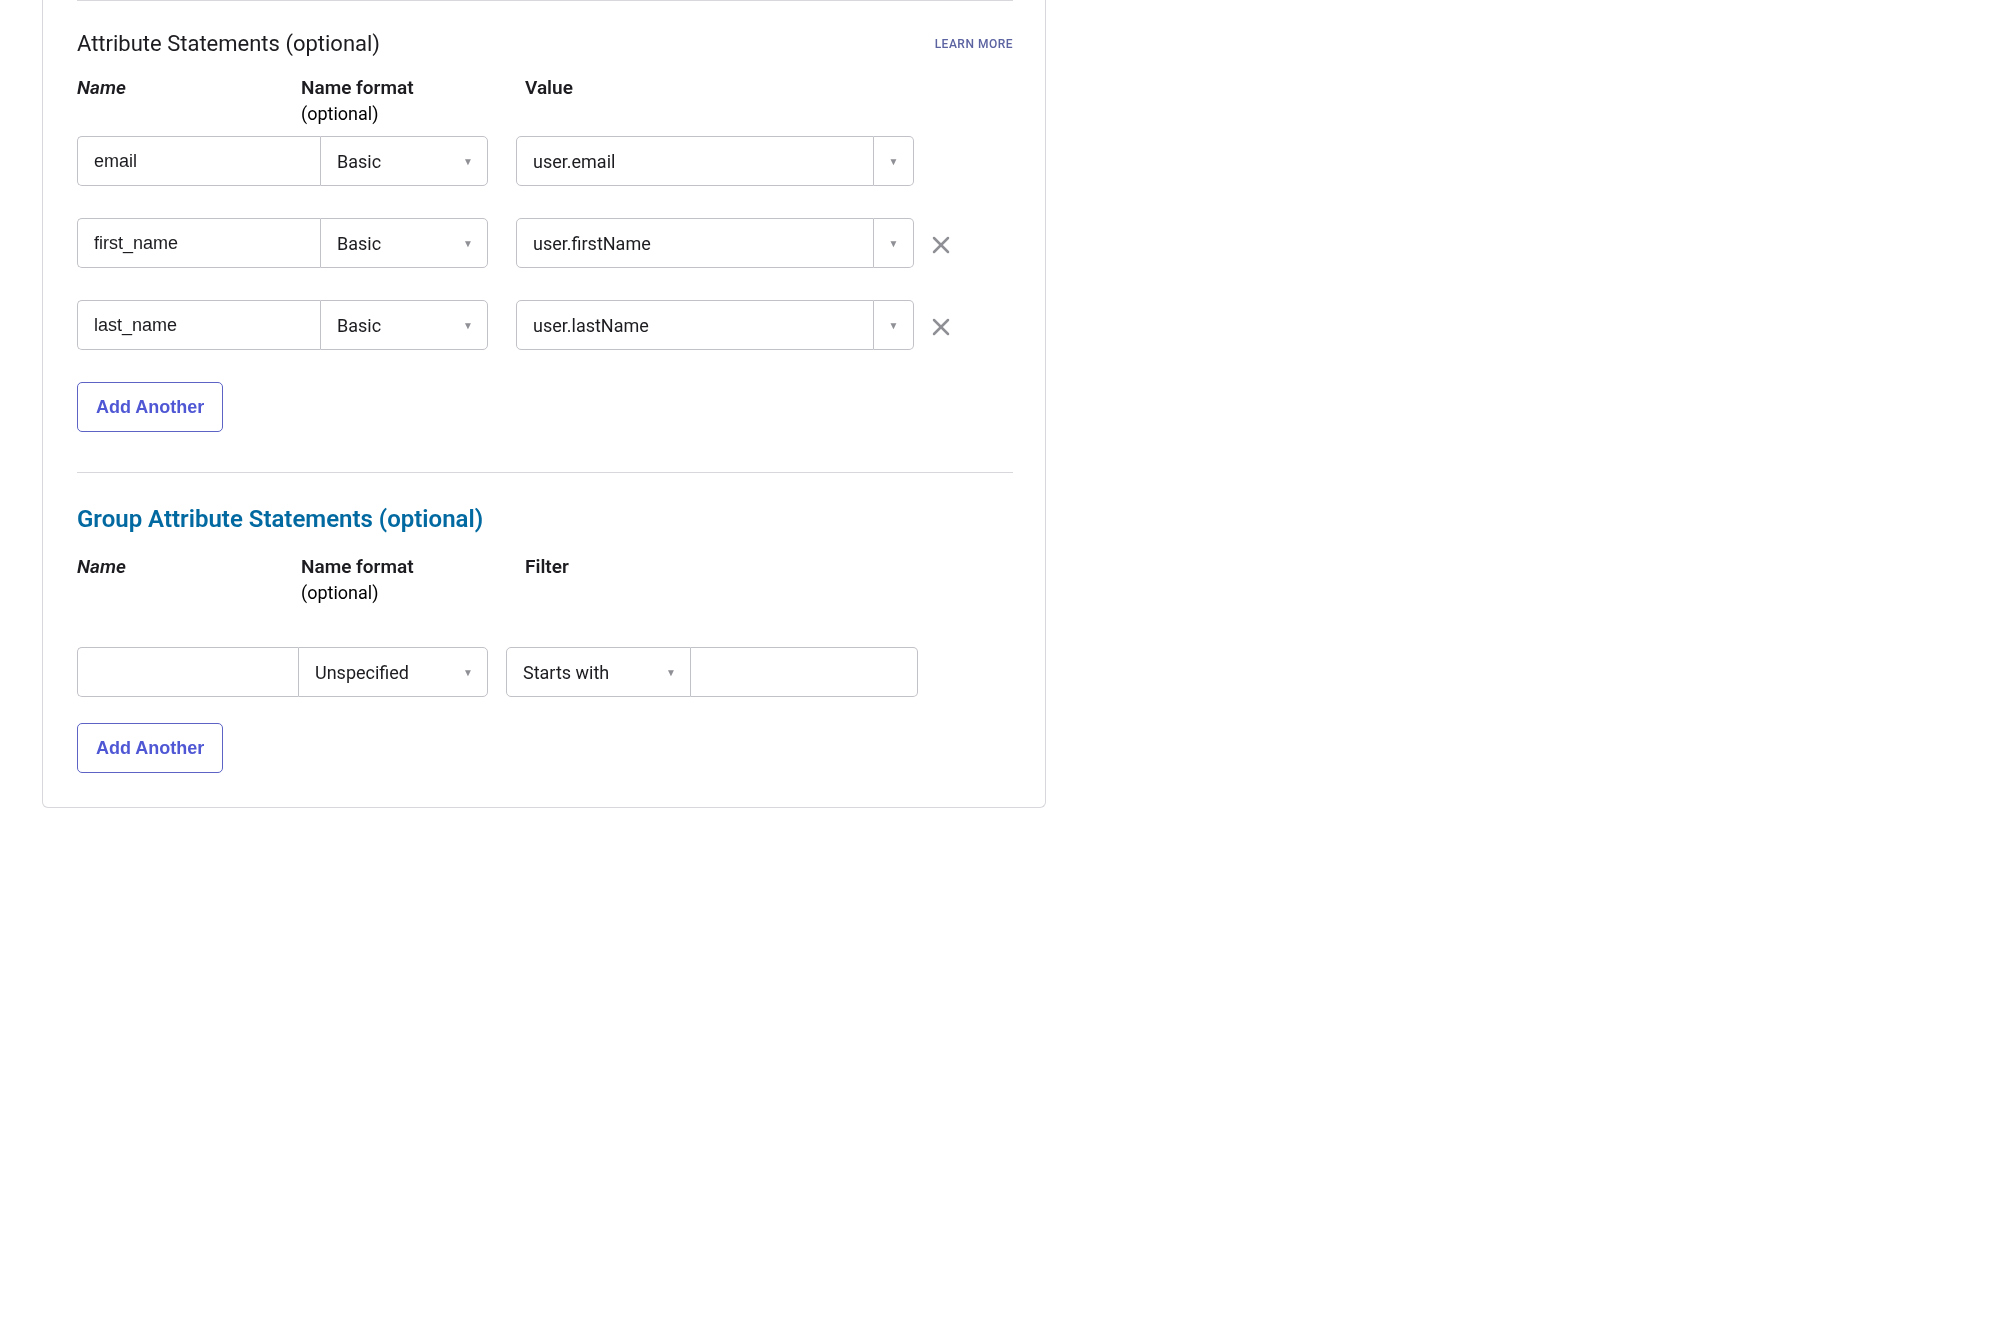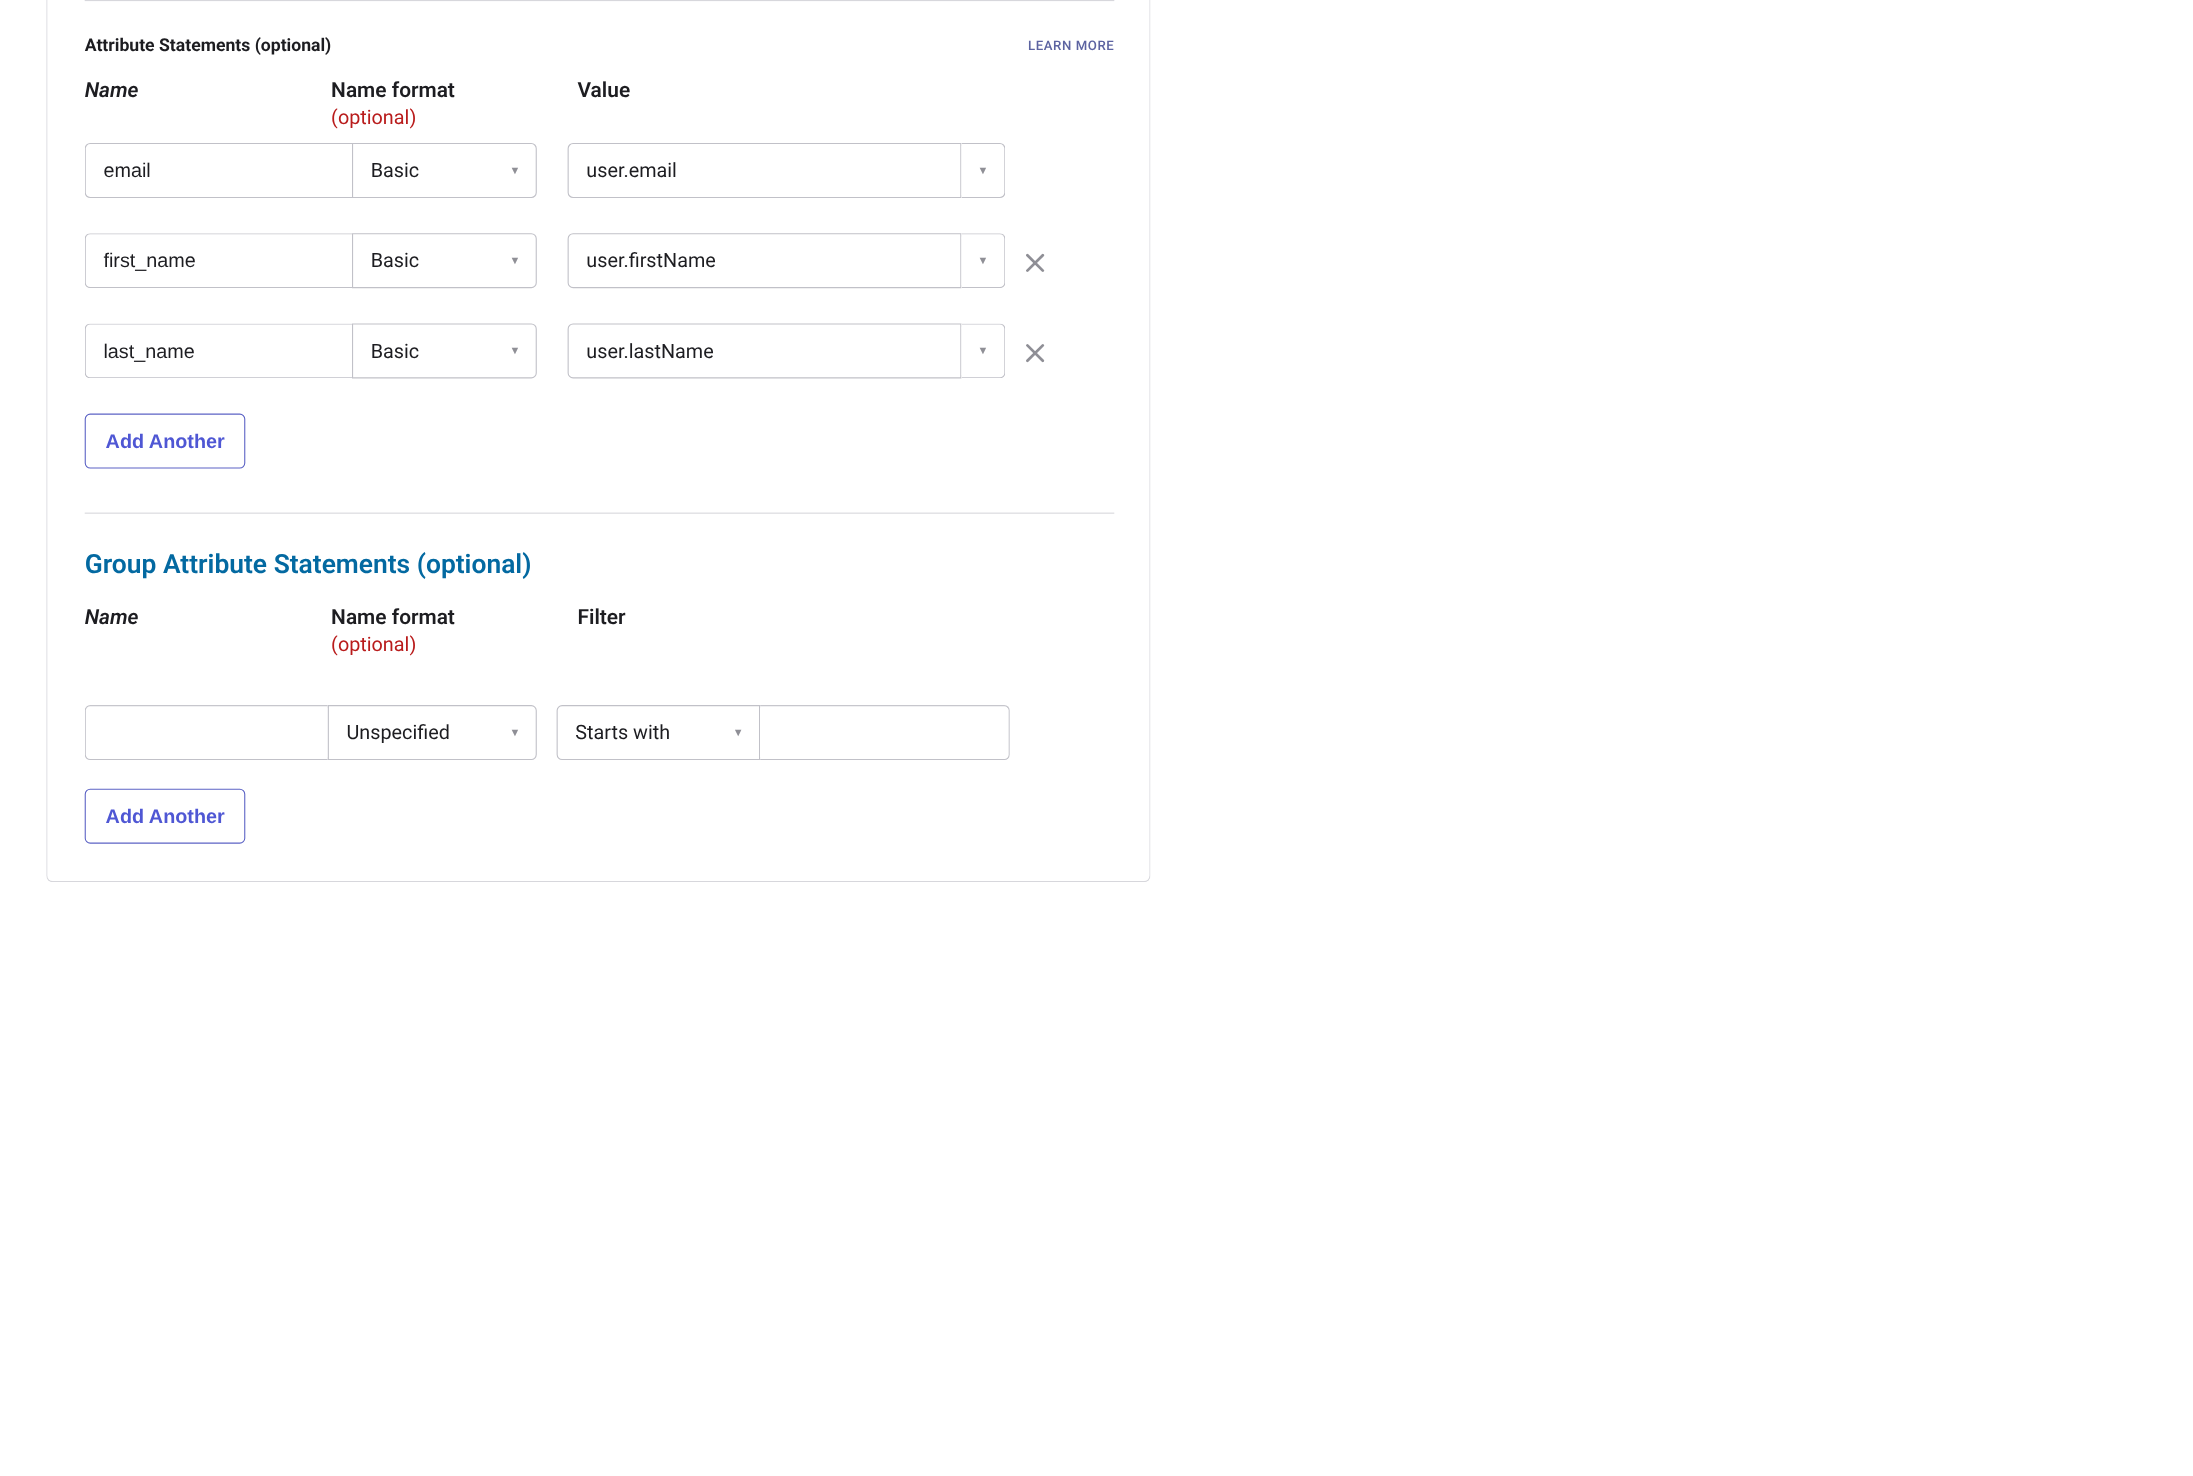--- a/index.html
+++ b/index.html
@@ -25,22 +25,22 @@
       border-top: 1px solid #d7d7dc;
       margin: 0 0 30px 0;
     }
     .section-header {
       display: flex;
       justify-content: space-between;
       align-items: center;
       margin-bottom: 20px;
     }
     .section-title {
-      font-size: 16px;
-      font-weight: 700;
+      font-size: 22px;
+      font-weight: 400;
       color: #1d1d21;
     }
     .learn-more {
       font-size: 12px;
       font-weight: 500;
       color: #5c63a1;
       letter-spacing: 0.5px;
       cursor: pointer;
     }
     .table-headers {
@@ -61,21 +61,21 @@
       width: 400px;
     }
     .header-label {
       font-size: 19px;
       font-weight: 600;
       color: #1d1d21;
     }
     .header-sublabel {
       font-size: 18px;
       font-weight: 400;
-      color: #b91c1c;
+      color: #000000;
       margin-top: 4px;
     }
     .attr-row {
       display: flex;
       align-items: center;
       margin-bottom: 32px;
     }
     .attr-row:last-of-type {
       margin-bottom: 28px;
     }

